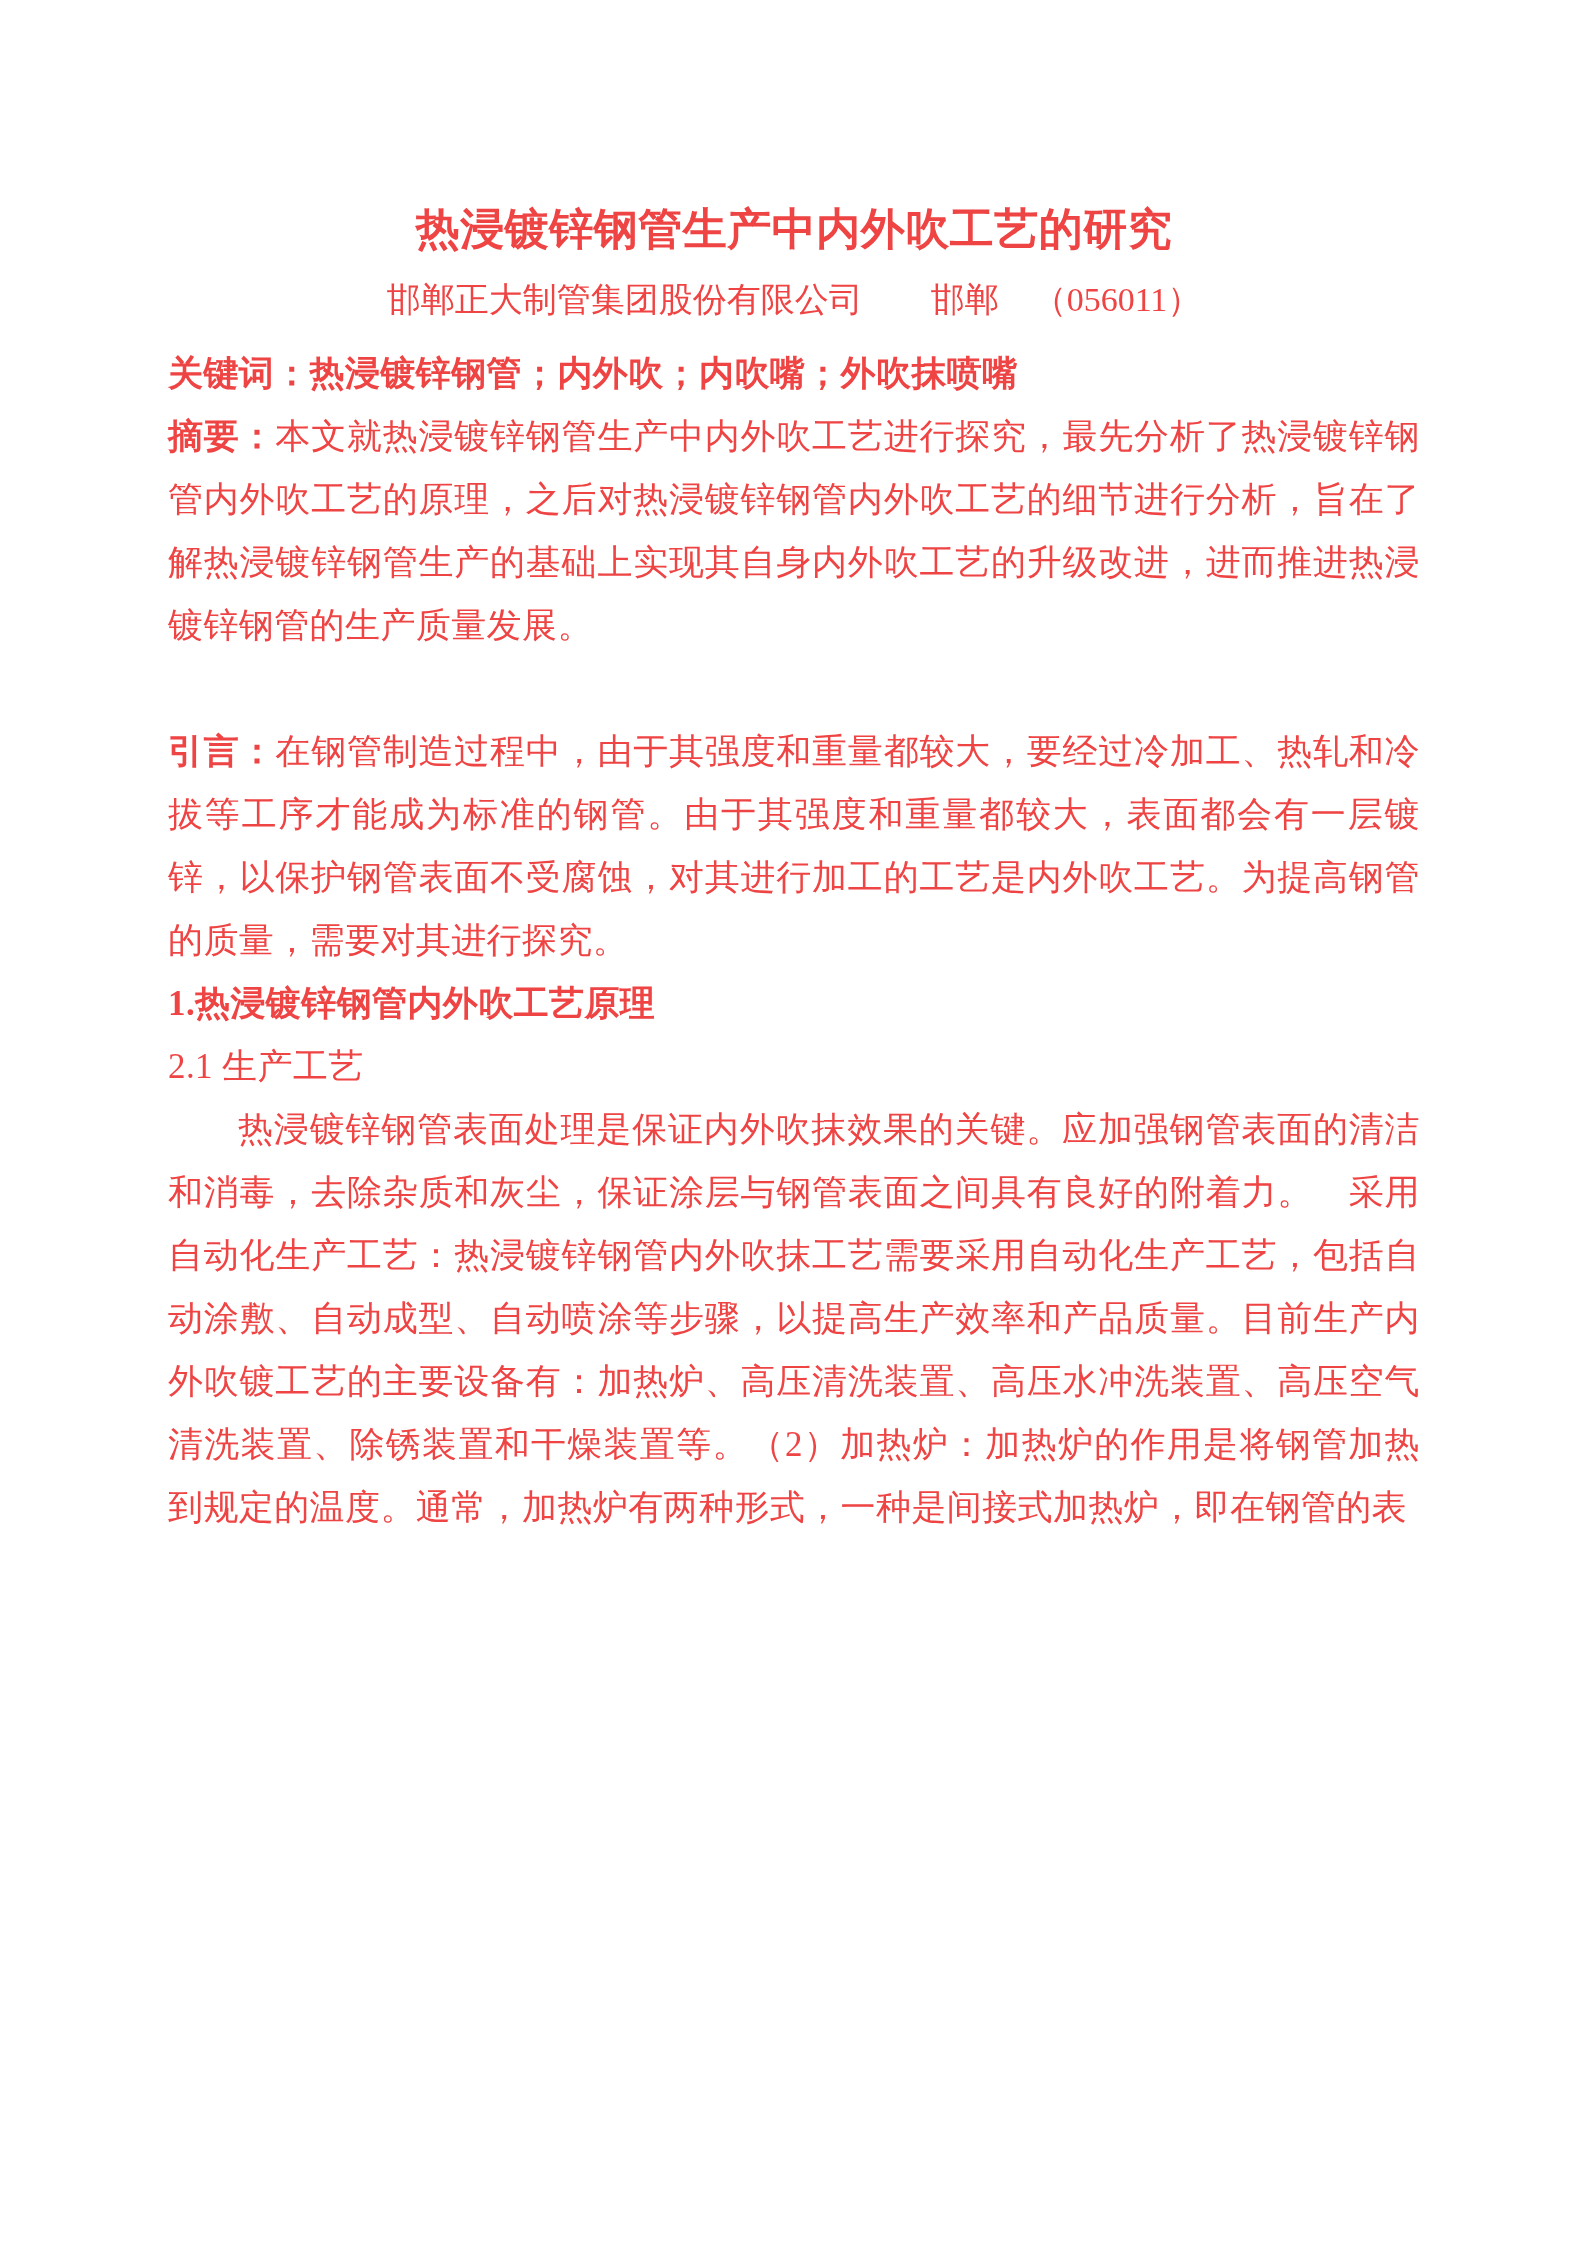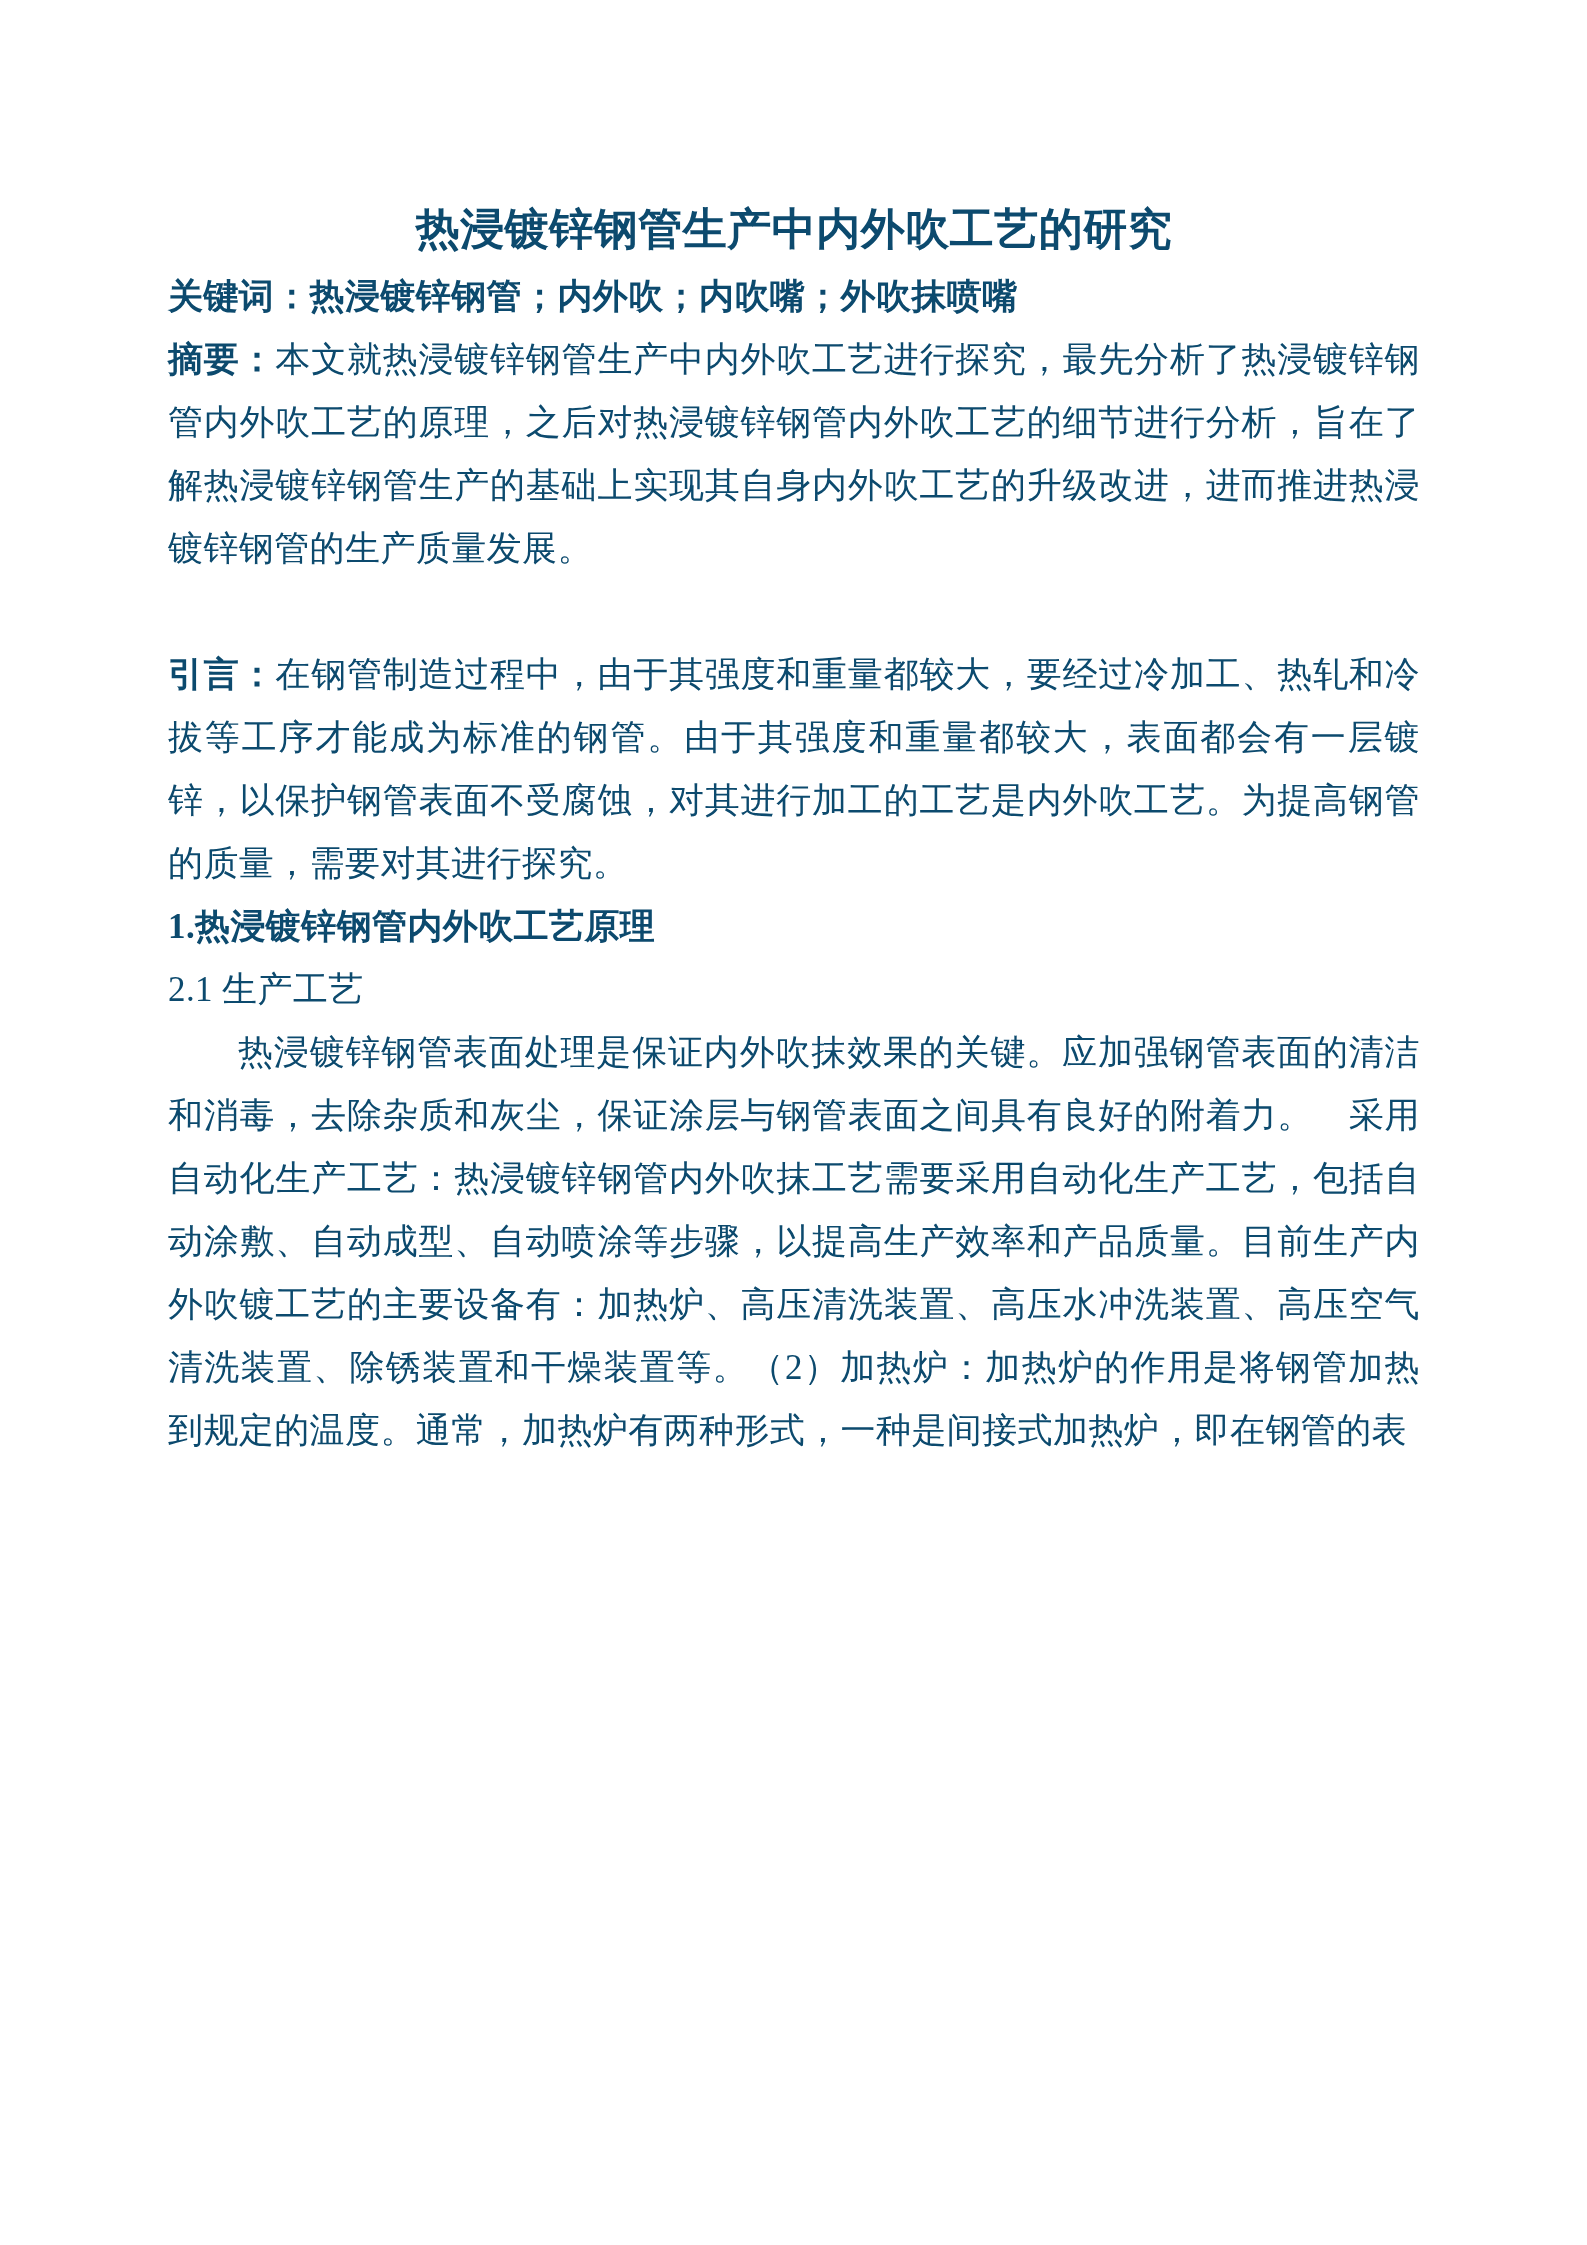--- a/index.html
+++ b/index.html
@@ -7,21 +7,21 @@
     padding: 0;
     background: #ffffff;
   }
   .page {
     position: relative;
     width: 1587px;
     height: 2245px;
     background: #ffffff;
     overflow: hidden;
     font-family: "Liberation Serif", "DejaVu Serif", serif;
-    color: #0c4a6e;
+    color: #ef4444;
   }
   .content {
     position: absolute;
     left: 168px;
     width: 1252px;
     top: 195px;
   }
   .title {
     margin: 0;
     font-size: 44px;
@@ -68,20 +68,21 @@
 </style>
 </head>
 <body>
 
 <div class="page">
   <div class="content">
 
     <h1 class="title">热浸镀锌钢管生产中内外吹工艺的研究</h1>
 
 
+    <div class="affiliation">邯郸正大制管集团股份有限公司　　邯郸　（056011）</div>
 
     <p class="body bold">
       <span>关键词：</span><span>热浸镀锌钢管；内外吹；内吹嘴；外吹抹喷嘴</span>
     </p>
 
     <p class="body">
       <span class="bold-label">摘要：</span><span>本文就热浸镀锌钢管生产中内外吹工艺进行探究，最先分析了热浸镀锌钢管内外吹工艺的原理，之后对热浸镀锌钢管内外吹工艺的细节进行分析，旨在了解热浸镀锌钢管生产的基础上实现其自身内外吹工艺的升级改进，进而推进热浸镀锌钢管的生产质量发展。</span>
     </p>
 
     <div class="blank-line"></div>

